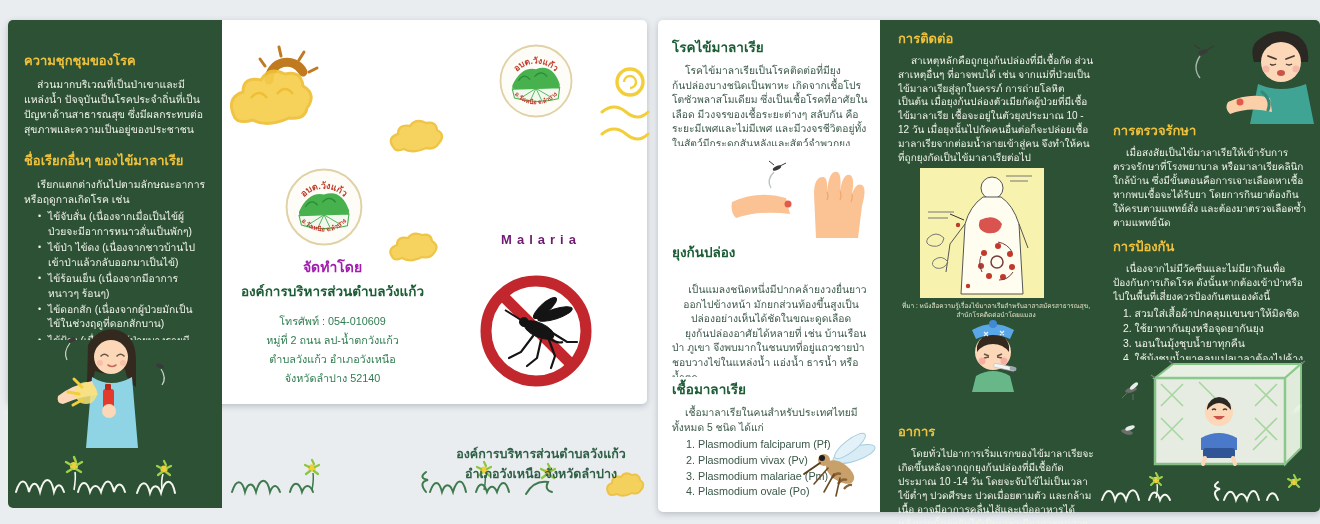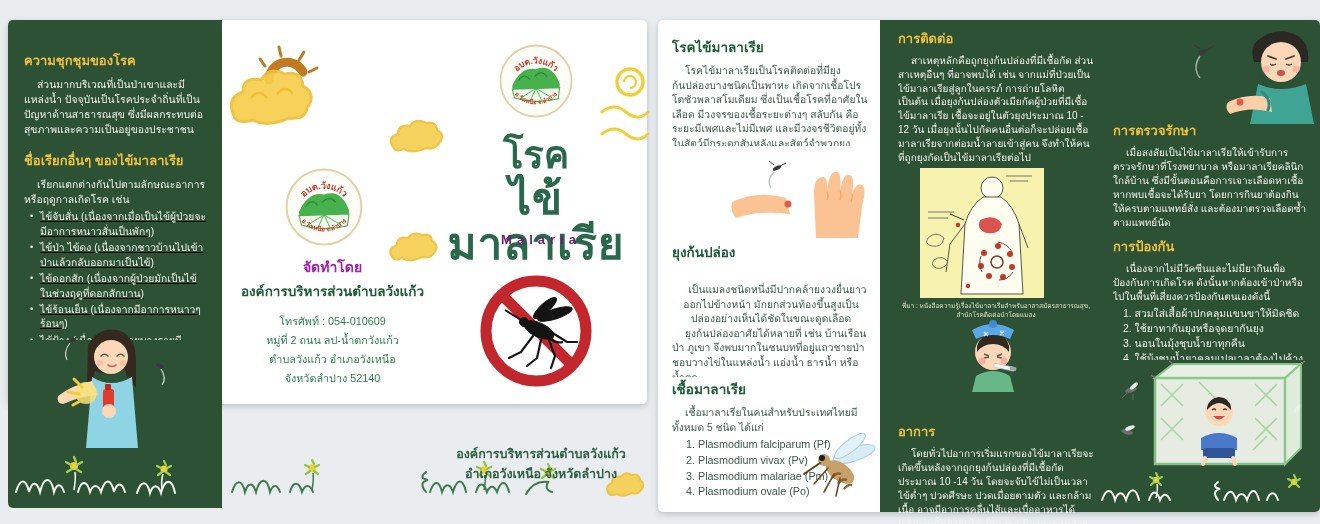--- a/index.html
+++ b/index.html
@@ -9,21 +9,21 @@
   #page-left{left:8px;width:639px;height:384px;}
   #page-right{left:658px;width:662px;height:492px;}
   .abs{position:absolute;}
   .clip{overflow:hidden;}
   .green-panel{background:#2d5135;}
   .yh{color:#f0c23c;font-weight:bold;font-size:13px;margin:0;}
   .wbody{color:#f2f4ec;font-size:10.4px;line-height:1.45;margin:0;}
   .ind{text-indent:13px;}
   .gh{color:#1b5c35;font-weight:bold;font-size:13.5px;margin:0;}
   .dbody{color:#3a5848;font-size:10.3px;line-height:1.42;margin:0;}
-  ul.dash{margin:3px 0 0;padding:0 0 0 6px;list-style:none;text-decoration:underline;}
+  ul.dash{margin:3px 8px 0;padding:0 0 0 6px;list-style:none;}
   ul.dash li{position:relative;padding-left:10px;margin-top:2px;color:#f2f4ec;font-size:10.3px;line-height:1.4;}
   ul.dash li::before{content:"•";position:absolute;left:0;top:0;font-size:9px;}
   ul.plain{margin:2px 0 0;padding:0 0 0 14px;list-style:none;}
   ul.plain li{color:#3a5848;font-size:10.8px;line-height:1.45;}
   ul.steps{margin:2px 0 0;padding:0 0 0 10px;list-style:none;}
   ul.steps li{color:#f2f4ec;font-size:10.4px;line-height:1.45;}
   .cover-title{color:#2a684c;font-weight:bold;text-align:center;line-height:1.04;margin:0;}
   .t1{font-size:38px;display:block;}
   .t2{font-size:44px;display:block;letter-spacing:1px;}
   .malaria{color:#701a75;font-weight:bold;font-size:13px;letter-spacing:5px;text-align:center;margin:0;}
@@ -45,22 +45,22 @@
     <div class="abs green-panel" style="left:0;top:0;width:214px;height:488px;border-radius:5px 0 0 5px;"></div>
 
     <div class="abs clip" style="left:16px;top:30px;width:182px;height:290px;">
       <h3 class="yh">ความชุกชุมของโรค</h3>
       <p class="wbody ind" style="margin-top:6px;">ส่วนมากบริเวณที่เป็นป่าเขาและมีแหล่งน้ำ ปัจจุบันเป็นโรคประจำถิ่นที่เป็นปัญหาด้านสาธารณสุข ซึ่งมีผลกระทบต่อสุขภาพและความเป็นอยู่ของประชาชน</p>
       <h3 class="yh" style="margin-top:13px;">ชื่อเรียกอื่นๆ ของไข้มาลาเรีย</h3>
       <p class="wbody ind" style="margin-top:6px;">เรียกแตกต่างกันไปตามลักษณะอาการหรือฤดูกาลเกิดโรค เช่น</p>
       <ul class="dash">
         <li>ไข้จับสั่น (เนื่องจากเมื่อเป็นไข้ผู้ป่วยจะมีอาการหนาวสั่นเป็นพักๆ)</li>
         <li>ไข้ป่า ไข้ดง (เนื่องจากชาวบ้านไปเข้าป่าแล้วกลับออกมาเป็นไข้)</li>
+        <li>ไข้ร้อนเย็น (เนื่องจากมีอาการหนาวๆ ร้อนๆ)</li>
         <li>ไข้ดอกสัก (เนื่องจากผู้ป่วยมักเป็นไข้ในช่วงฤดูที่ดอกสักบาน)</li>
-        <li>ไข้ร้อนเย็น (เนื่องจากมีอาการหนาวๆ ร้อนๆ)</li>
         <li>ไข้ป้าง (เนื่องจากผู้ป่วยบางรายมีอาการม้ามโต)</li>
       </ul>
     </div>
 
     <div class="abs" style="left:40px;top:303px;width:130px;height:125px;">
       <svg viewBox="0 0 130 125" width="130" height="125">
         <path d="M22 20 q-7 9 -3 17" stroke="#cfd6cf" stroke-width="1.2" fill="none"></path>
         <ellipse cx="24" cy="17" rx="4" ry="2" fill="#3a3a3a" transform="rotate(-20 24 17)"></ellipse>
         <path d="M113 46 q6 9 1 16" stroke="#cfd6cf" stroke-width="1.2" fill="none"></path>
         <ellipse cx="112" cy="43" rx="4" ry="2" fill="#3a3a3a" transform="rotate(20 112 43)"></ellipse>
@@ -184,24 +184,20 @@
         <circle cx="50" cy="50" r="48" fill="#fdfcf6" stroke="#e0d1a6" stroke-width="2.5"></circle>
         <path d="M18 56 Q30 30 50 34 Q72 26 82 54 L82 60 Q50 68 18 60 Z" fill="#47b14e"></path>
         <path d="M26 50 q8 -12 16 -2 M48 44 q9 -10 17 0" stroke="#2c8a36" stroke-width="1.6" fill="none"></path>
         <path d="M18 61 L82 59 L80 74 Q50 82 21 73 Z" fill="#f2f8ee" stroke="#47b14e" stroke-width="1.4"></path>
         <path d="M50 60 L28 74 M50 60 L42 77 M50 60 L58 77 M50 60 L72 73" stroke="#47b14e" stroke-width="1.2"></path>
         <text font-size="11.5" font-weight="bold" fill="#c0392b"><textPath href="#arcT2" startOffset="50%" text-anchor="middle">อบต.วังแก้ว</textPath></text>
         <text font-size="8" font-weight="bold" fill="#c0392b"><textPath href="#arcB2" startOffset="50%" text-anchor="middle">อ.วังเหนือ จ.ลำปาง</textPath></text>
       </svg>
     </div>
 
-    <h1 class="abs cover-title" style="left:417px;top:116px;width:222px;">
-      <span class="t1">โรค</span>
-      <span class="t2">ไข้มาลาเรีย</span>
-    </h1>
     <p class="abs malaria" style="left:427px;top:212px;width:212px;">Malaria</p>
 
     <div class="abs" style="left:467px;top:250px;width:122px;height:122px;">
       <svg viewBox="0 0 122 122" width="122" height="122">
         <circle cx="61" cy="61" r="50" fill="none" stroke="#c1272d" stroke-width="11"></circle>
         <line x1="27" y1="25" x2="97" y2="95" stroke="#c1272d" stroke-width="11"></line>
         <g fill="#141414" stroke="#141414">
           <path d="M30 40 L46 50" stroke-width="2" fill="none"></path>
           <circle cx="49" cy="52" r="4.5"></circle>
           <ellipse cx="64" cy="60" rx="16" ry="7" transform="rotate(25 64 60)"></ellipse>

